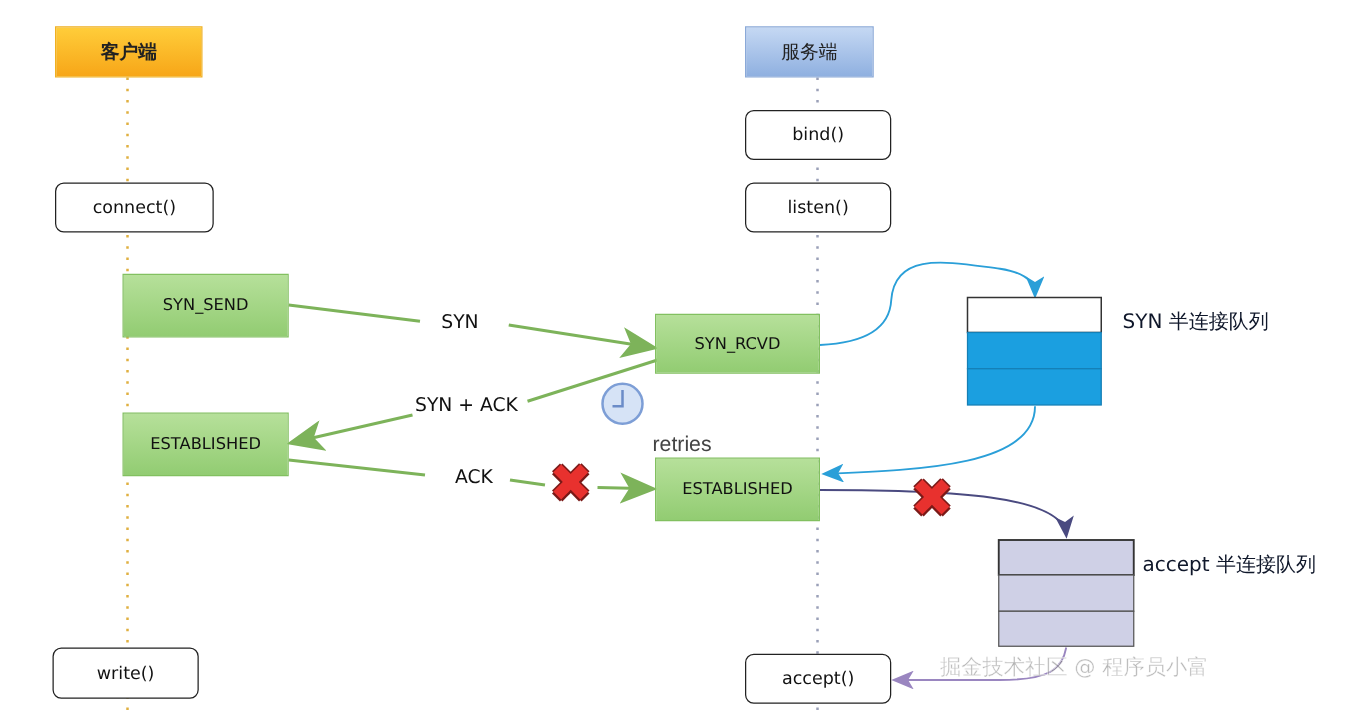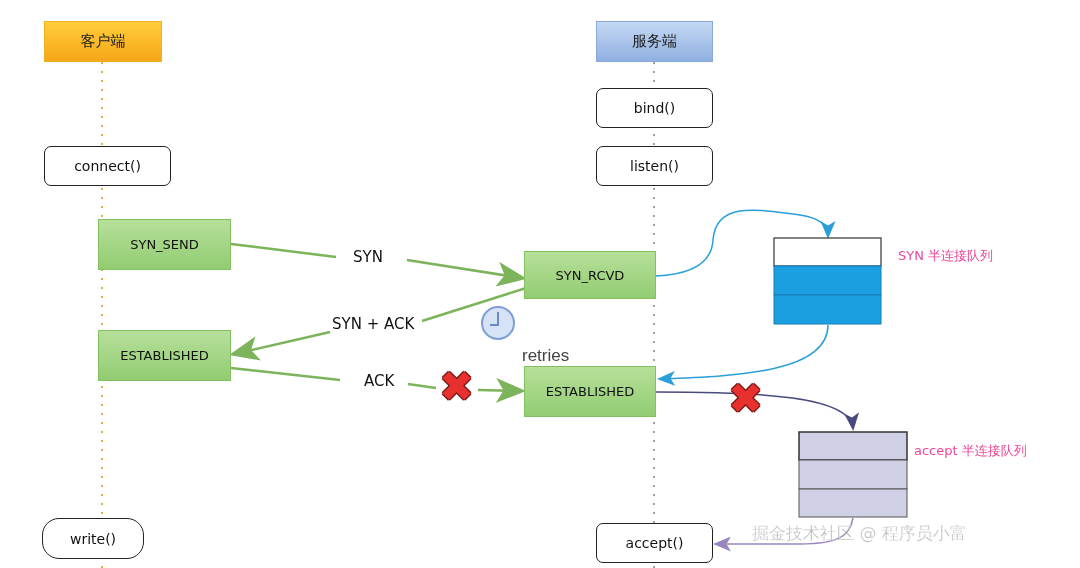--- a/index.html
+++ b/index.html
@@ -2,28 +2,28 @@
 <html><head>
 <meta charset="utf-8">
 <style>
   html, body { margin: 0; padding: 0; background: #ffffff; }
   body { width: 1080px; height: 568px; position: relative; overflow: hidden;
          font-family: "DejaVu Sans", sans-serif; }
   svg.diagram { position: absolute; left: 0; top: 0; }
   .box { position: absolute; box-sizing: border-box; display: flex;
          align-items: center; justify-content: center; font-size: 14px; color: #111; }
   .header { font-size: 15px; color: #222; }
-  .hdr-client { background: linear-gradient(#ffcd3a, #f7a618); border: 1px solid #f0b020; }
+  .hdr-client { background: linear-gradient(#ffcd3a, #f7a618); border: 1px solid #f0b020; font-weight: bold; }
   .hdr-server { background: linear-gradient(#c5d8f3, #8fb0e0); border: 1px solid #8aa9d8; }
   .call { background: #fff; border: 1.5px solid #222; border-radius: 7px; }
   .state { background: linear-gradient(#b6e09a, #92cc72); border: 1px solid #82c060;
            font-size: 13px; color: #111; }
   .label { position: absolute; font-size: 15px; color: #111; white-space: nowrap; }
   .retries { font-family: "Liberation Sans", sans-serif; font-size: 17px; color: #444; }
-  .qlabel { font-size: 13px; color: #ec4899; }
+  .qlabel { font-size: 16px; color: #0f172a; }
   .watermark { position: absolute; left: 752px; top: 522px; font-size: 17px;
                color: rgba(120,120,120,0.55); white-space: nowrap;
                -webkit-text-stroke: 0.5px rgba(255,255,255,0.7); }
   .xmark { position: absolute; font-size: 42px; font-weight: bold; color: #e8312e;
            font-family: "DejaVu Sans", sans-serif; line-height: 1;
            text-shadow: -1px -1px 0 #7a1a18, 1px -1px 0 #7a1a18, -1px 1px 0 #7a1a18, 1px 1px 0 #7a1a18; }
 </style>
 </head>
 <body>
 
@@ -78,38 +78,38 @@
 
   <g>
     <circle cx="498" cy="323" r="16" fill="#d6e3f6" stroke="#7d9ed6" stroke-width="2"></circle>
     <path d="M498,312 L498,325 L490,325" stroke="#6b8cc8" stroke-width="2" fill="none"></path>
   </g>
 </svg>
 
 <div class="box header hdr-client" style="left:44px;top:21px;width:118px;height:41px;">
   <span>客户端</span>
 </div>
-<div class="box header hdr-server" style="left:596px;top:21px;width:117px;height:41px;">
+<div class="box header hdr-server" style="left:596px;top:21px;width:103px;height:41px;">
   <span>服务端</span>
 </div>
 
 <div class="box call" style="left:596px;top:88px;width:117px;height:40px;">
   <span>bind()</span>
 </div>
 <div class="box call" style="left:596px;top:146px;width:117px;height:40px;align-items:center;">
   <span>listen()</span>
 </div>
 <div class="box call" style="left:596px;top:523px;width:117px;height:40px;">
   <span>accept()</span>
 </div>
 
 <div class="box call" style="left:44px;top:146px;width:127px;height:40px;">
   <span>connect()</span>
 </div>
-<div class="box call" style="left:42px;top:518px;width:102px;height:41px;border-radius:17px;">
+<div class="box call" style="left:42px;top:518px;width:117px;height:41px;">
   <span>write()</span>
 </div>
 
 <div class="box state" style="left:98px;top:219px;width:133px;height:51px;text-align:right;">
   <span>SYN_SEND</span>
 </div>
 <div class="box state" style="left:98px;top:330px;width:133px;height:51px;">
   <span>ESTABLISHED</span>
 </div>
 <div class="box state" style="left:524px;top:251px;width:132px;height:48px;">

